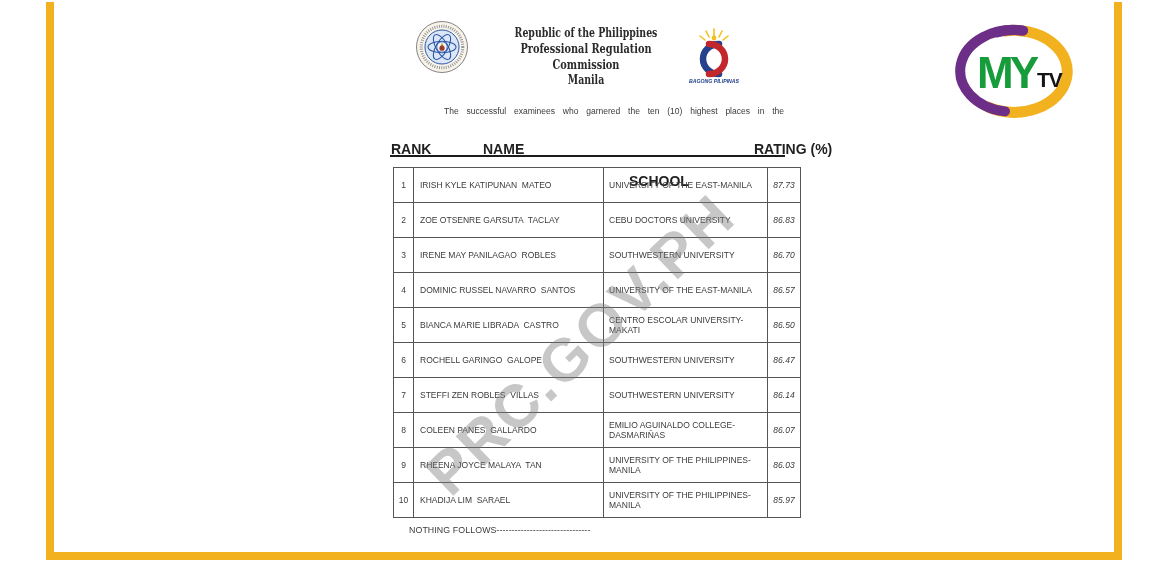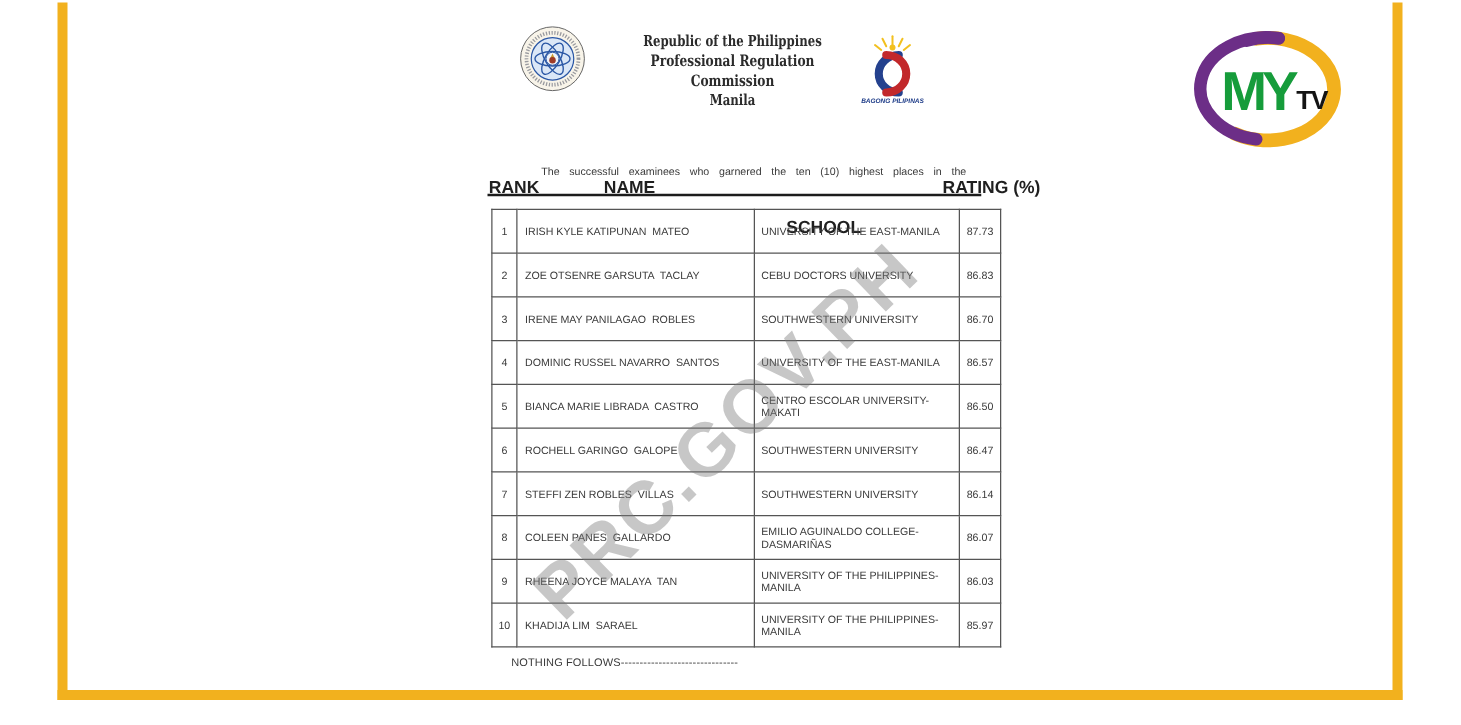--- a/index.html
+++ b/index.html
@@ -18,42 +18,42 @@
 
   .header-text{
     position:absolute;left:466px;top:26px;width:240px;text-align:center;
     font-family:"DejaVu Serif", serif;font-weight:bold;color:#2b2b2b;
     transform:scaleX(0.78);transform-origin:50% 0;
   }
   .header-text .l1{font-size:12px;line-height:15px;}
   .header-text .l2{font-size:12.5px;line-height:16px;}
   .header-text .l3{font-size:12px;line-height:15px;}
 
-  .intro{position:absolute;left:407px;top:106px;width:366px;font-size:8.5px;color:#3a3a3a;line-height:11px;margin-top:26px;}
+  .intro{position:absolute;left:418px;top:106px;width:366px;font-size:8.5px;color:#3a3a3a;line-height:11px;}
   .intro .j{text-align:justify;text-align-last:justify;text-indent:26px;}
   .intro b{color:#2e2e2e;}
 
   .colhead{position:absolute;top:141px;font-weight:bold;font-size:14px;color:#1f1f1f;white-space:nowrap;}
   #ch-rank{left:391px;}
   #ch-name{left:483px;}
   #ch-school{left:629px;margin-top:32px;}
   #ch-rating{left:738px;padding-left:16px;}
   .headrule{position:absolute;left:390px;top:155px;width:395px;height:2px;background:#1c1c1c;}
 
   table.results{
     position:absolute;left:393px;top:167px;border-collapse:collapse;table-layout:fixed;
   }
   table.results td{
     border:1px solid #555;font-size:8.5px;color:#3a3a3a;vertical-align:middle;
   }
   table.results tr{height:35px;}
   td.c-rank{width:19px;text-align:center;padding:0;}
   td.c-name{width:179px;padding:3px 4px 3px 6px;white-space:pre-wrap;margin-left:24px;}
   td.c-school{width:155px;padding:3px 3px 3px 5px;white-space:pre-wrap;font-size:8.3px;line-height:10px;}
-  td.c-rating{width:32px;text-align:center;padding:0;}
+  td.c-rating{width:32px;text-align:center;padding:0;font-style:italic;}
 
   .nothing{position:absolute;left:409px;top:525px;font-size:8.8px;color:#3a3a3a;letter-spacing:0.1px;}
 
   .watermark{
     position:absolute;left:380px;top:310px;white-space:nowrap;
     font-size:60px;font-weight:bold;letter-spacing:3px;
     color:rgba(122,122,122,0.42);
     transform:rotate(-44deg);
     pointer-events:none;
   }

